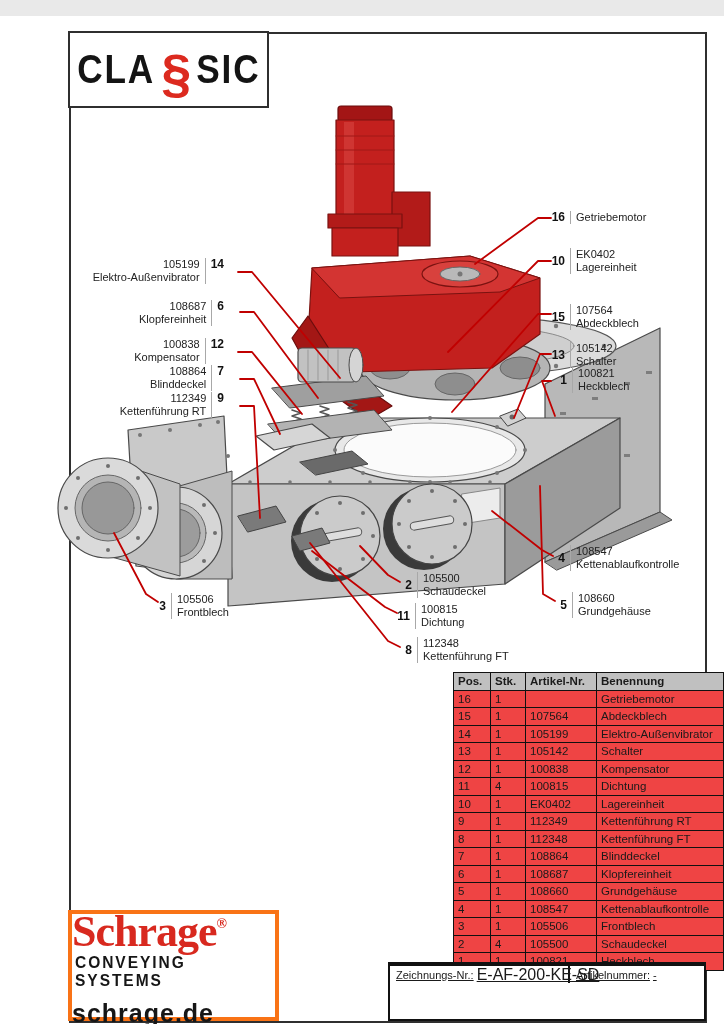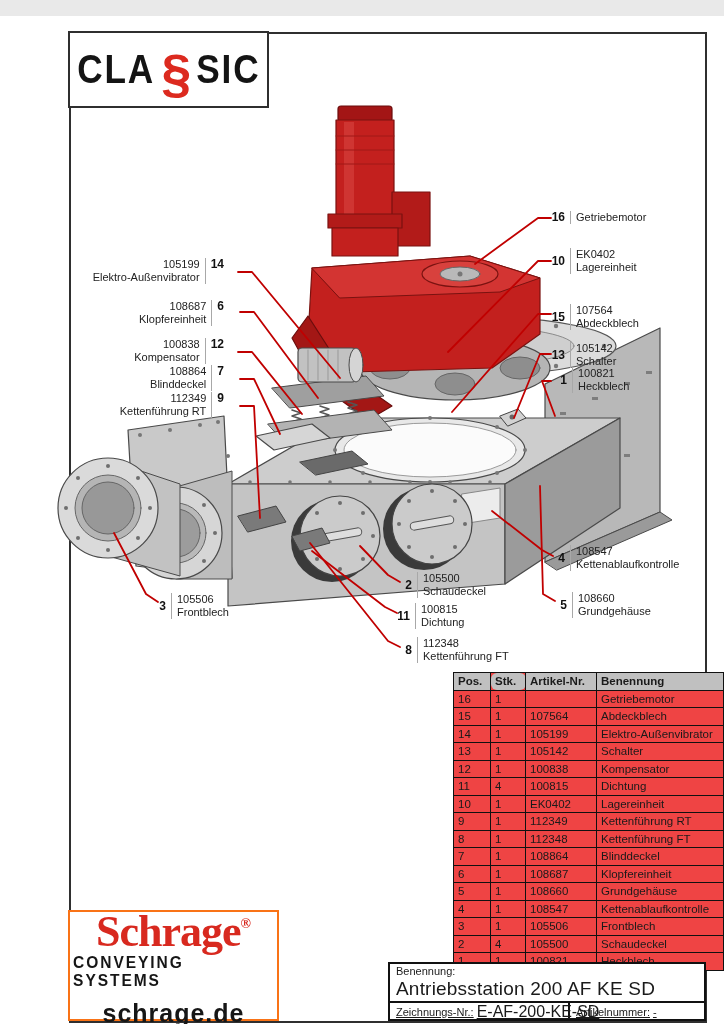--- a/index.html
+++ b/index.html
@@ -22,35 +22,35 @@
   .co-left{align-items:flex-start;}
   .co-left .co-text{text-align:right;}
   .co-right .co-pos{min-width:16px;text-align:right;}
   .co-art,.co-name{white-space:nowrap;color:#222;}
   
   .parts-table{position:absolute;left:453px;top:656px;z-index:2;border-collapse:collapse;
         font-size:11.5px;background:#ef4444;}
   .parts-table th,.parts-table td{border:1.5px solid #111;padding:1px 4px;height:14.5px;
         text-align:left;vertical-align:middle;white-space:nowrap;}
   .parts-table th{background:#c0c0c0;font-weight:bold;}
-  .col-pos{width:28px;} .col-stk{width:26px;border-radius:6px;} .col-art{width:62px;} .col-ben{width:118px;}
+  .col-pos{width:28px;} .col-stk{width:26px;} .col-art{width:62px;} .col-ben{width:118px;}
   
   .title-block{position:absolute;left:388px;top:946px;width:318px;height:59px;z-index:2;
         border:2px solid #111;box-sizing:border-box;background:#fff;}
   .tb-top{padding:1px 6px 0 6px;height:36px;}
   .tb-label{font-size:11px;}
   .tb-title{font-size:19px;letter-spacing:.2px;margin-top:1px;white-space:nowrap;}
   .tb-bottom{border-top:2px solid #111;display:flex;height:17px;}
   .tb-cell{padding:1px 6px;font-size:11px;white-space:nowrap;display:flex;align-items:center;gap:3px;text-decoration:underline;}
   .tb-cell-left{width:166px;border-right:2px solid #111;}
   .tb-small{font-size:16px;}
   
   .brand-box{position:absolute;left:68px;top:894px;width:211px;height:111px;z-index:3;background:#fff;
-        border:2px solid #f97316;box-sizing:border-box;display:flex;flex-direction:column;
-        align-items:center;justify-content:center;}
+        border:4px solid #f97316;box-sizing:border-box;display:flex;flex-direction:column;
+        justify-content:center;}
   .brand-name{font-family:"Liberation Serif",serif;font-weight:bold;color:#d8291f;
         font-size:44px;line-height:42px;letter-spacing:-1px;}
   .brand-name sup{font-size:14px;vertical-align:18px;letter-spacing:0;}
   .brand-tagline{font-weight:bold;font-size:16px;letter-spacing:2px;color:#161616;margin-top:1px;
         transform:scaleX(.97);}
   .brand-rule{width:172px;height:2px;background:#161616;margin:6px 0 3px 0;}
   .brand-site{font-weight:bold;font-size:25px;color:#161616;letter-spacing:1px;}
 </style>
 </head>
 <body>
@@ -496,24 +496,20 @@
         <tr>
           <td>1</td>
           <td>1</td>
           <td>100821</td>
           <td>Heckblech</td>
         </tr>
       </tbody>
   </table>
 
   <div class="title-block">
-    <div class="tb-top">
-      <div class="tb-label">Benennung:</div>
-      <div class="tb-title">Antriebsstation 200 AF KE SD</div>
-    </div>
     <div class="tb-bottom">
       <div class="tb-cell tb-cell-left">
         <span>Zeichnungs-Nr.:</span>
         <span class="tb-small">E-AF-200-KE-SD</span>
       </div>
       <div class="tb-cell">
         <span>Artikelnummer:</span>
         <span>-</span>
       </div>
     </div>

